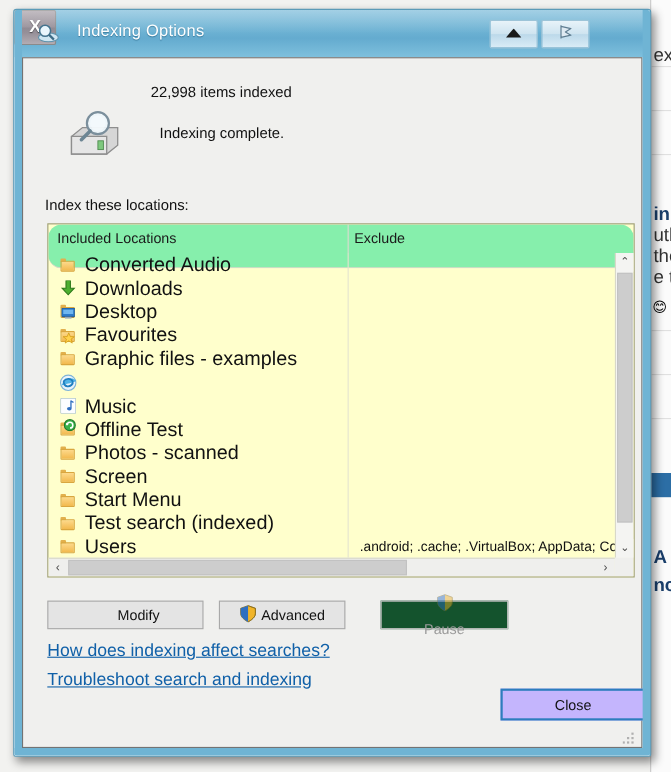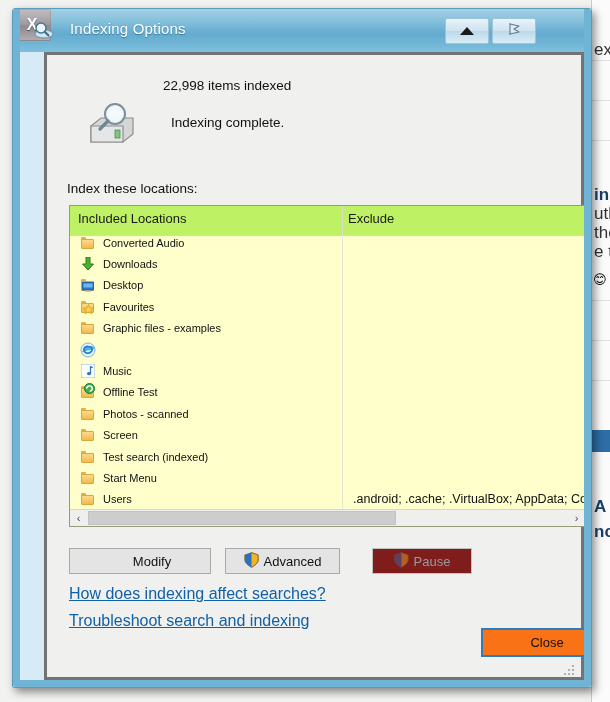--- a/index.html
+++ b/index.html
@@ -69,53 +69,53 @@
     background:linear-gradient(180deg,#a8a0a8 0%,#968f98 48%,#8a848d 52%,#b3acb3 100%);
     display:flex;align-items:center;justify-content:center;cursor:pointer;
   }
   #btn-close .glyph{color:#fff;font-size:16px;font-weight:bold;text-shadow:0 1px 1px rgba(0,0,0,.5);}
 
   
   #client{
     position:absolute;left:7px;top:43px;right:7px;bottom:7px;
     background:#f0f0ee;
     box-sizing:border-box;
-    border:3px solid #737373;
-    margin-left:24px;
+    border:1px solid #737373;
   }
 
   
   #status-icon{position:absolute;left:38px;top:45px;width:54px;height:50px;}
   #items-indexed{position:absolute;left:116px;top:23px;font-size:13.5px;color:#111;}
   #status-line{position:absolute;left:124px;top:60px;font-size:13.5px;color:#111;}
 
   #locations-label{position:absolute;left:20px;top:126px;font-size:13.5px;color:#111;}
 
   
   #listview{
     position:absolute;left:22px;top:150px;width:534px;height:322px;
     box-sizing:border-box;
     border:1px solid #9a9a7a;
     background:#ffffcc;
     overflow:hidden;
   }
   #lv-header{
-    position:absolute;left:0;top:0;right:0;height:30px;
-    background:#bef264;border-bottom:1px solid #d7d7c8;
-    box-sizing:border-box;
+    position:absolute;left:0;top:0;right:0;height:40px;
+    background:#86efac;border-bottom:1px solid #d7d7c8;
+    box-sizing:border-box;
+    border-radius:12px;
   }
   .lv-col{position:absolute;top:5px;font-size:13px;color:#1a1a1a;}
   #lv-col-included{left:8px;}
   #lv-col-exclude{left:278px;}
   #lv-col-divider{position:absolute;left:272px;top:0;width:1px;height:26px;background:#dcdcd0;}
   #lv-body{position:absolute;left:0;top:26px;right:17px;bottom:17px;overflow:hidden;}
   #lv-col-sep{position:absolute;left:272px;top:26px;width:1px;bottom:17px;background:#e4e4cf;}
   .lv-row{position:relative;height:21.4px;display:flex;align-items:center;}
   .lv-icon{width:16px;height:16px;margin-left:10px;margin-right:7px;flex:0 0 auto;position:relative;}
-  .lv-label{font-size:11px;color:#111;white-space:nowrap;}
+  .lv-label{font-size:18px;color:#111;white-space:nowrap;}
   #lv-exclude-users{
     position:absolute;left:283px;font-size:12.5px;color:#111;white-space:nowrap;
   }
 
   
   #vscroll{position:absolute;right:0;top:26px;width:17px;bottom:17px;background:#f4f4f2;border-left:1px solid #d8d8c8;box-sizing:border-box;}
   #vscroll .arrow{position:absolute;left:0;right:0;height:17px;display:flex;align-items:center;justify-content:center;color:#4a4a4a;font-size:10px;background:#f4f4f2;cursor:pointer;}
   #v-up{top:0;} #v-down{bottom:0;}
   #v-thumb{position:absolute;left:1px;right:1px;top:18px;bottom:32px;background:#cdcdcd;border:1px solid #c2c2c2;box-sizing:border-box;cursor:pointer;}
   #hscroll{position:absolute;left:0;right:17px;bottom:0;height:17px;background:#efefed;border-top:1px solid #d8d8c8;box-sizing:border-box;}
@@ -126,33 +126,33 @@
 
   
   .btn{
     position:absolute;height:26px;box-sizing:border-box;
     border:1px solid #a9a9a9;background:#e4e4e4;
     display:flex;align-items:center;justify-content:center;gap:5px;
     font-size:13px;color:#111;cursor:pointer;
   }
   #btn-modify{left:22px;top:493px;width:142px;padding-left:24px;}
   #btn-advanced{left:178px;top:493px;width:115px;}
-  #btn-pause{left:325px;top:493px;width:100px;border-color:#c2c2c2;background:#7f1d1d;color:#9a9a9a;cursor:default;}
+  #btn-pause{left:325px;top:493px;width:116px;border-color:#c2c2c2;background:#14532d;color:#9a9a9a;cursor:default;flex-direction:column;}
   #btn-pause .shield{opacity:.45;}
 
   
   .link{position:absolute;font-size:16px;color:#1060a8;text-decoration:underline;cursor:pointer;}
   #link-how{left:22px;top:530px;}
   #link-troubleshoot{left:22px;top:557px;}
 
   
   #btn-close-dialog{
     position:absolute;left:434px;top:573px;width:132px;height:29px;
     box-sizing:border-box;
-    border:2px solid #2d7dbd;background:#f97316;
+    border:2px solid #2d7dbd;background:#c4b5fd;
     display:flex;align-items:center;justify-content:center;
     font-size:13px;color:#111;cursor:pointer;
   }
   #resize-grip{position:absolute;right:5px;bottom:3px;width:12px;height:12px;}
 
   
   .folder{position:absolute;left:1px;top:2px;width:14px;height:12px;}
   .folder .back{position:absolute;left:0;top:0;width:5px;height:3px;background:#e2b04d;border-radius:1px 1px 0 0;}
   .folder .body{position:absolute;left:0;top:2px;width:13px;height:10px;background:linear-gradient(180deg,#fdd98b,#f2b94e);border:1px solid #d9a63f;box-sizing:border-box;border-radius:1px;}
 </style>
@@ -347,30 +347,30 @@
             </span>
             <span class="lv-label">Screen</span>
           </div>
           <div class="lv-row">
             <span class="lv-icon">
               <span class="folder">
                 <span class="back"></span>
                 <span class="body"></span>
               </span>
             </span>
+            <span class="lv-label">Start Menu</span>
+          </div>
+          <div class="lv-row">
+            <span class="lv-icon">
+              <span class="folder">
+                <span class="back"></span>
+                <span class="body"></span>
+              </span>
+            </span>
             <span class="lv-label">Test search (indexed)</span>
-          </div>
-          <div class="lv-row">
-            <span class="lv-icon">
-              <span class="folder">
-                <span class="back"></span>
-                <span class="body"></span>
-              </span>
-            </span>
-            <span class="lv-label">Start Menu</span>
           </div>
           <div class="lv-row">
             <span class="lv-icon">
               <span class="folder">
                 <span class="back"></span>
                 <span class="body"></span>
               </span>
             </span>
             <span class="lv-label">Users</span>
             <span id="lv-exclude-users">.android; .cache; .VirtualBox; AppData; Co</span>

